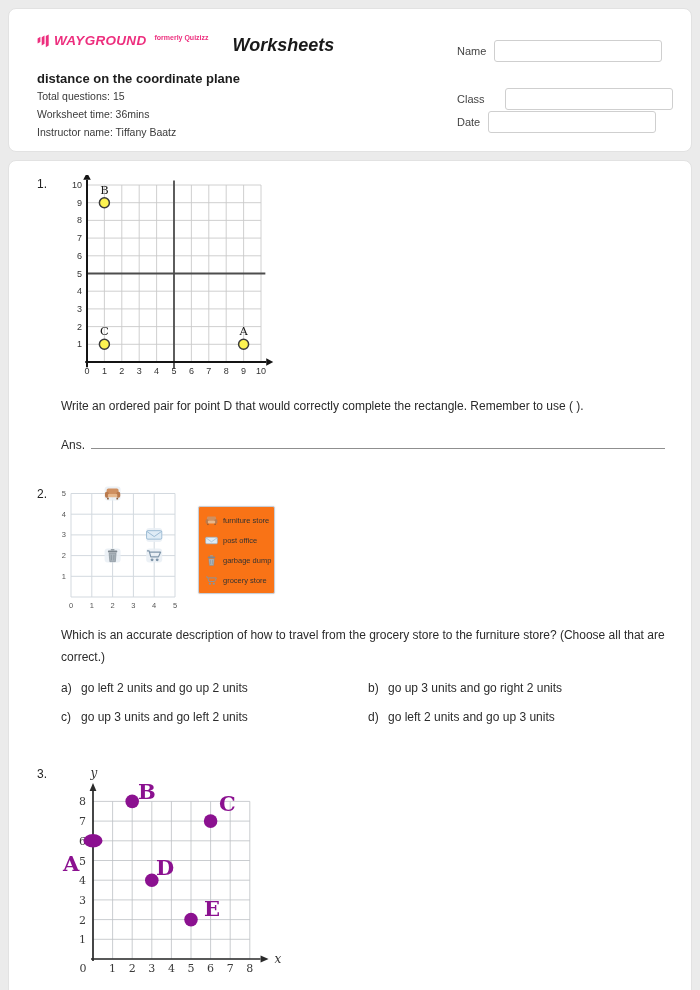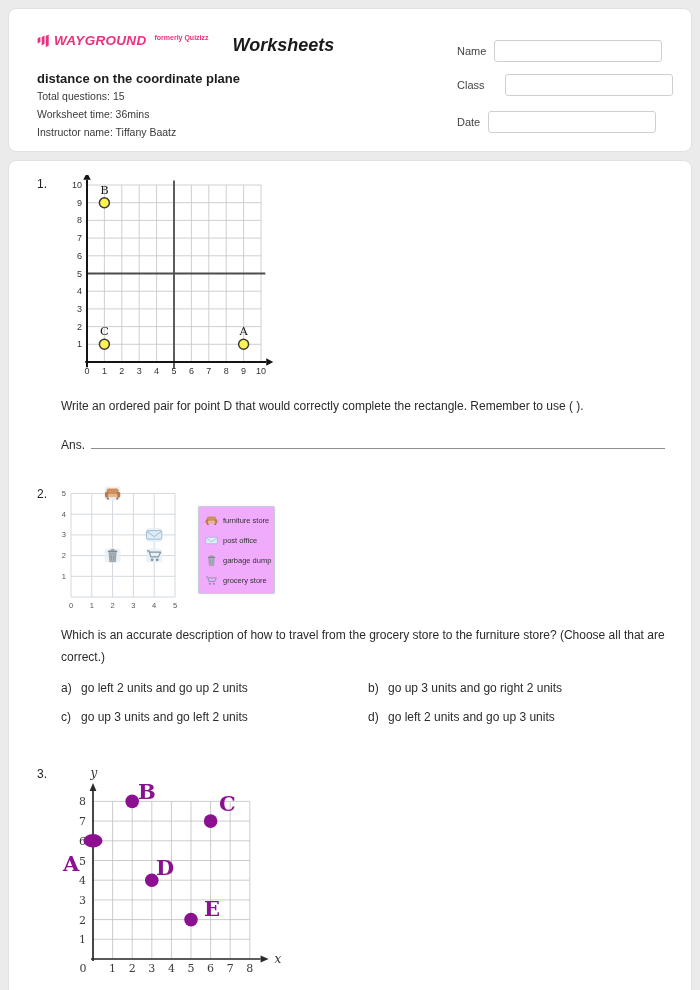--- a/index.html
+++ b/index.html
@@ -15,42 +15,42 @@
   .logo-row{position:absolute;left:28px;top:24px;display:flex;align-items:flex-start;}
   .logo-mark{width:14px;height:14px;margin-right:3px;margin-top:1px;}
   .brand-col{display:flex;flex-direction:row;gap:8px;}
   .brand{font-size:13.5px;font-weight:800;font-style:italic;letter-spacing:.3px;}
   .brand-sub{font-size:7px;font-weight:600;text-align:right;margin-top:1px;}
   .product{margin-left:24px;font-size:18px;font-weight:700;color:#1a1a1a;padding-top:2px;font-style:italic;}
   .ws-title{position:absolute;left:28px;top:62px;font-size:13px;font-weight:700;color:#1c1c1c;}
   .info-line{position:absolute;left:28px;font-size:10.5px;color:#3a3a3a;}
   #info-0{top:81px;} #info-1{top:99px;} #info-2{top:117px;}
   .frow{position:absolute;left:448px;width:217px;display:flex;align-items:center;gap:8px;}
-  #frow-0{top:31px;} #frow-1{top:65px;gap:20px;} #frow-2{top:102px;}
+  #frow-0{top:31px;} #frow-1{top:79px;gap:20px;} #frow-2{top:102px;}
   .flabel{font-size:11px;color:#444;}
   .finput{width:156px;height:20px;border:1px solid #cfcfcf;border-radius:3px;background:#fff;outline:none;font-size:11px;padding:0 5px;}
 
   
   .qnum{position:absolute;font-size:12px;color:#222;}
   #q1-num{left:28px;top:16px;}
   #q2-num{left:28px;top:326px;}
   #q3-num{left:28px;top:606px;}
   #graph1-svg{position:absolute;left:54px;top:14px;}
   #graph2-svg{position:absolute;left:50px;top:320px;}
   #graph3-svg{position:absolute;left:52px;top:602px;}
   .prompt{position:absolute;left:52px;font-size:12px;color:#2b2b2b;line-height:22px;}
   #q1-prompt{top:234px;width:618px;}
   #q2-prompt{top:463px;width:618px;}
   #q1-ans{position:absolute;left:52px;top:274px;display:flex;align-items:baseline;width:604px;font-size:12px;color:#2b2b2b;}
   .ans-line{flex:1;border-bottom:1px solid #8f8f8f;height:13px;margin-left:6px;}
   #q2-options{position:absolute;left:52px;top:520px;display:grid;grid-template-columns:307px 300px;row-gap:13px;font-size:12px;color:#2b2b2b;}
   .opt{display:flex;height:16px;}
   .opt-key{width:20px;flex:0 0 20px;}
   #q2-legend{position:absolute;left:189px;top:345px;width:77px;box-sizing:border-box;
-    border:1px solid #c9ced6;border-radius:2px;background:#f0abfc;box-shadow:0 0 2px rgba(0,0,0,.10);
+    border:1px solid #c9ced6;border-radius:2px;background:#f97316;box-shadow:0 0 2px rgba(0,0,0,.10);
     padding:6px 2px 6px 6px;display:flex;flex-direction:column;justify-content:space-between;height:88px;}
   .leg-row{display:flex;align-items:center;gap:5px;height:14px;}
   .leg-icon{width:13px;height:11px;flex:0 0 13px;}
   .leg-label{font-size:7.5px;color:#333;}
   .hidden-defs{position:absolute;width:0;height:0;overflow:hidden;}
 </style>
 </head>
 <body>
 
 <svg class="hidden-defs" aria-hidden="true">

